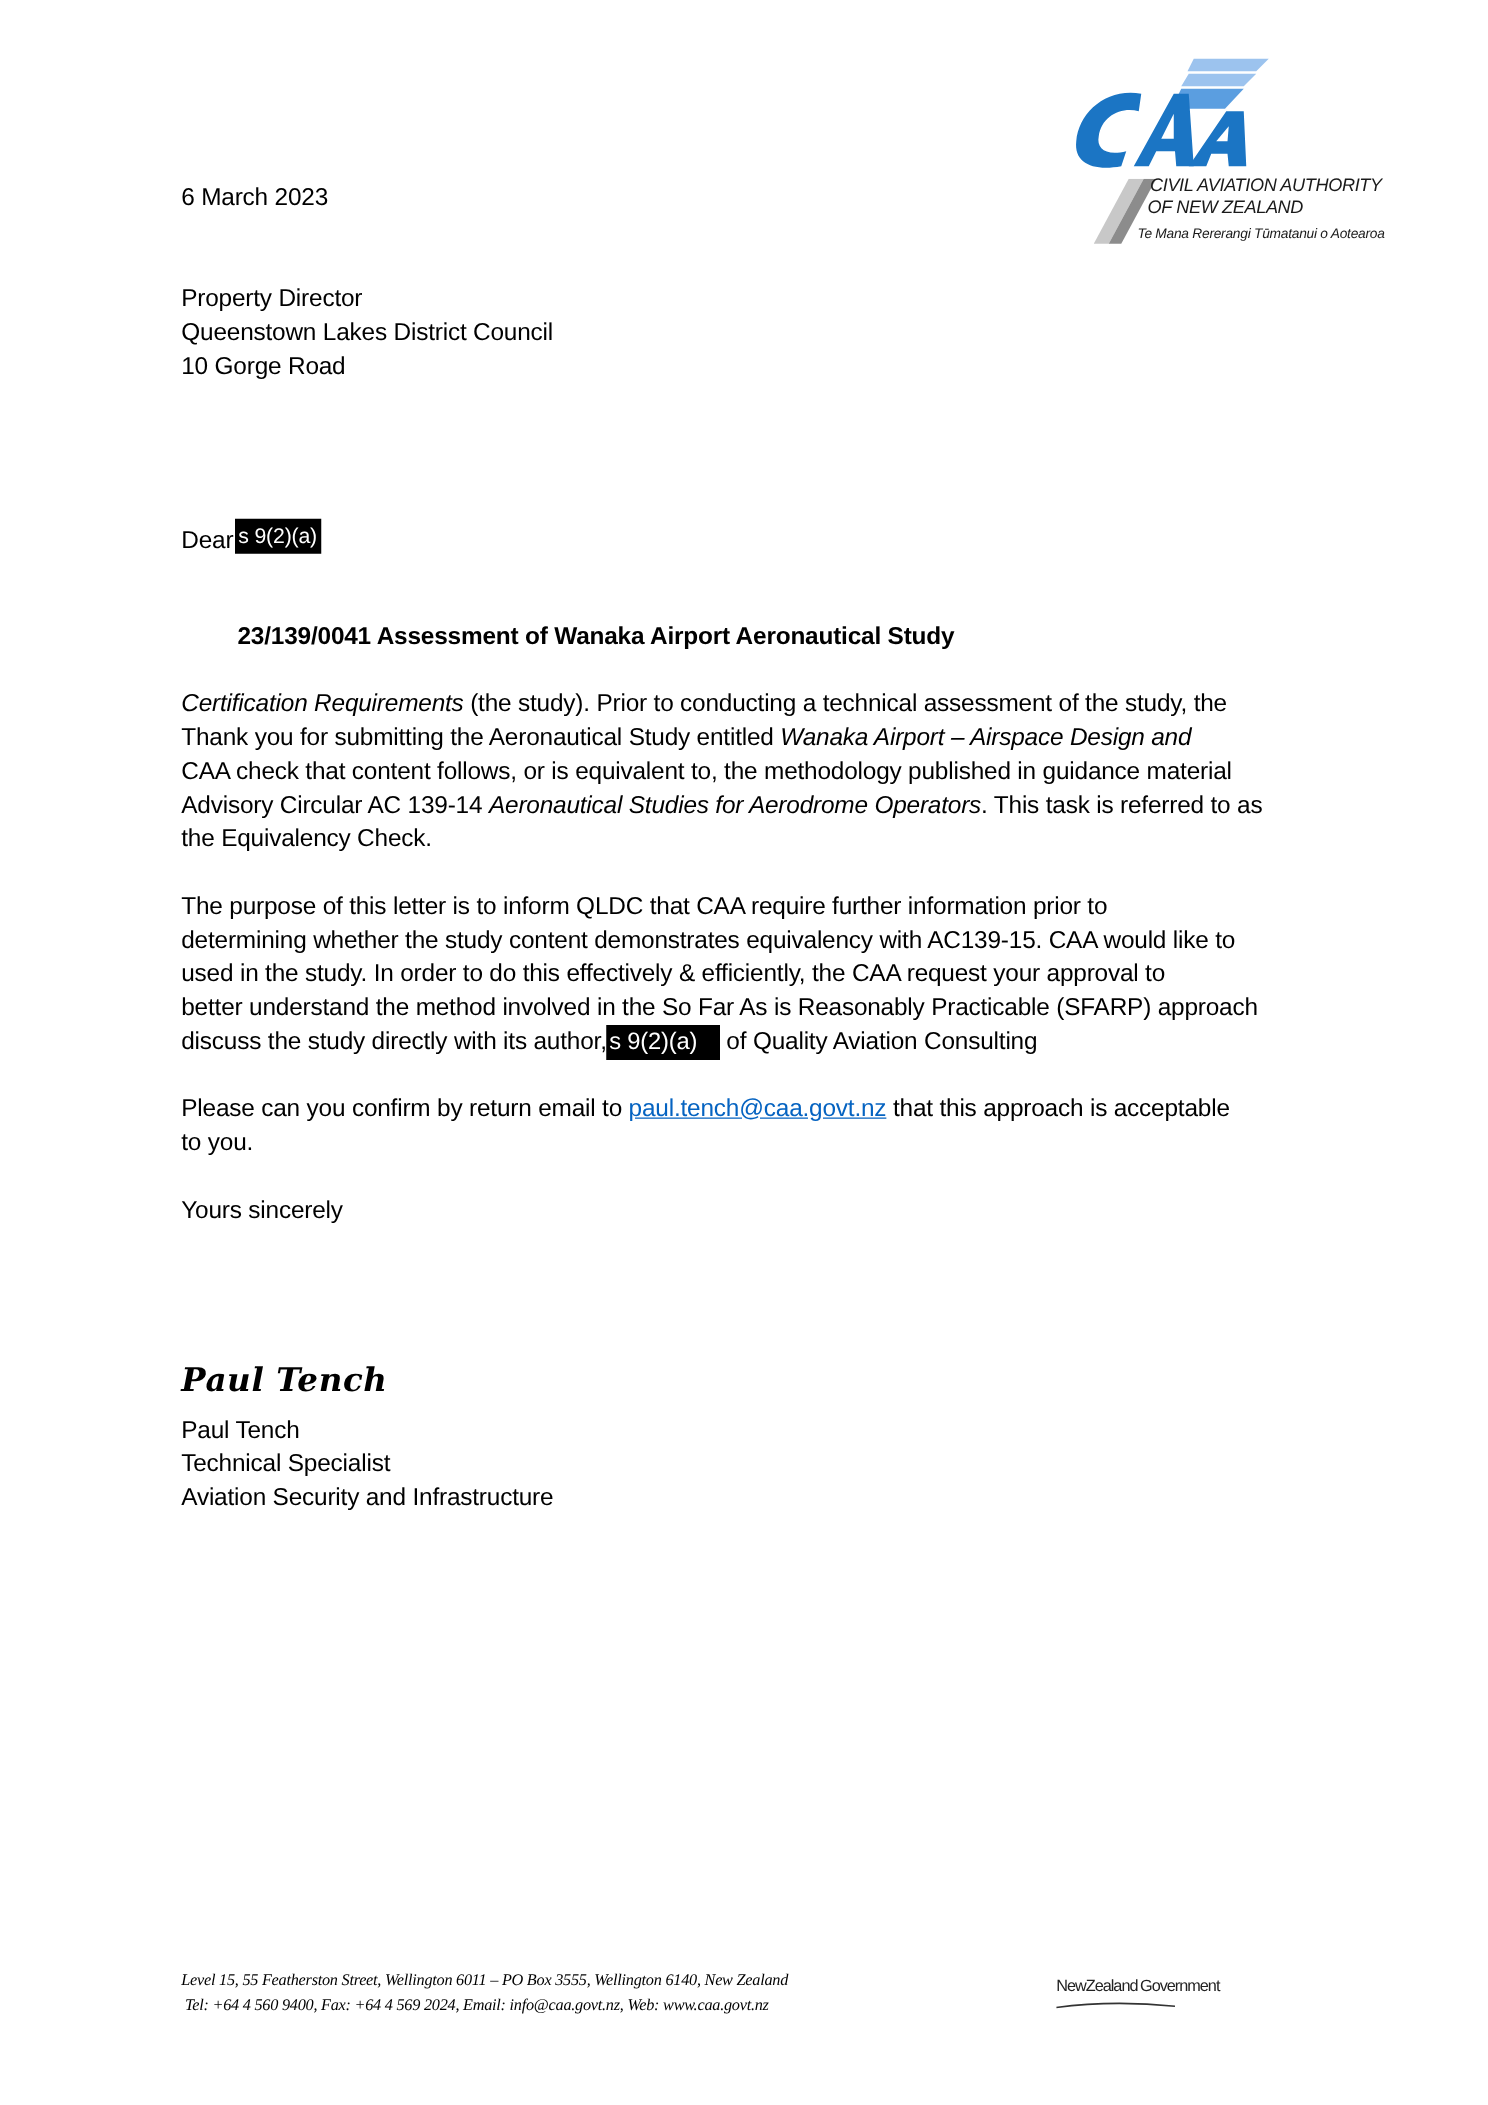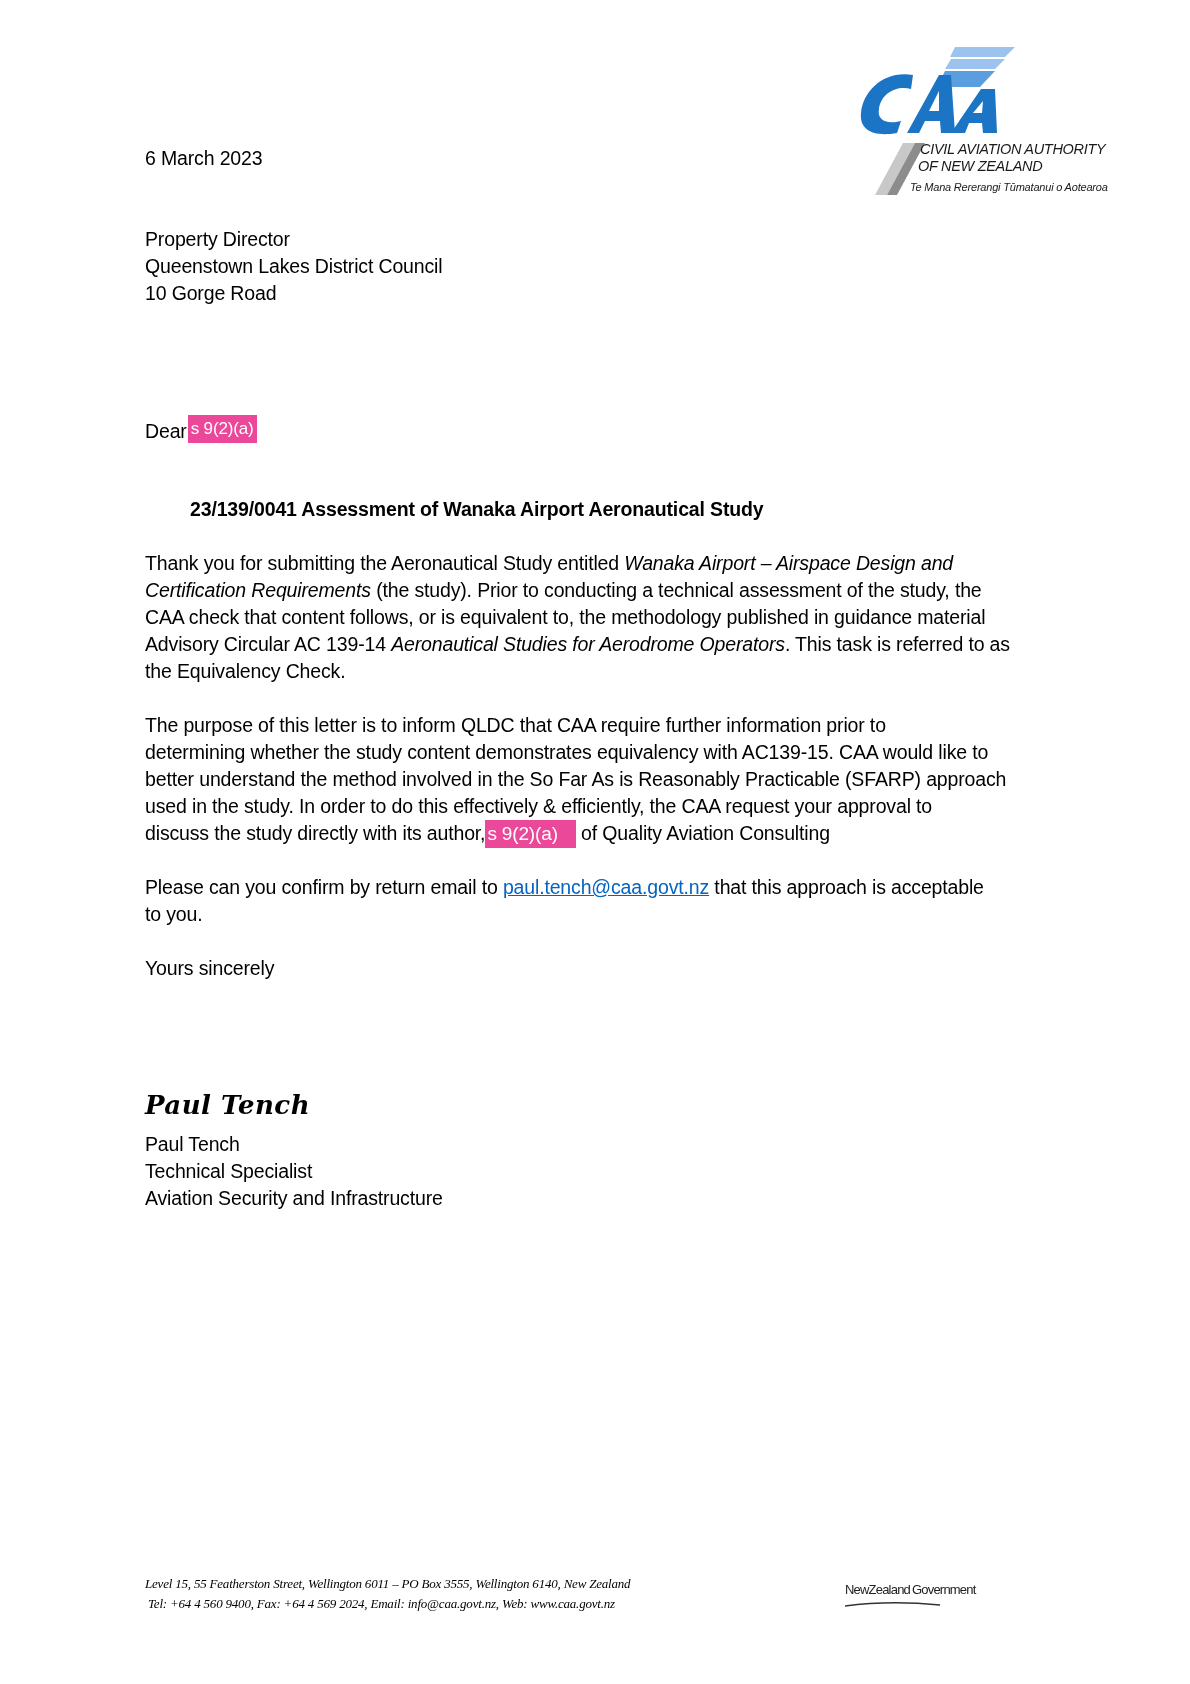--- a/index.html
+++ b/index.html
@@ -1,21 +1,21 @@
 <!DOCTYPE html>
 <html><head>
 <meta charset="utf-8">
 <style>
   html, body { margin: 0; padding: 0; background: #ffffff; }
   body { width: 1190px; height: 1684px; position: relative; overflow: hidden;
          font-family: "Liberation Sans", "DejaVu Sans", sans-serif; color: #000; }
   .abs { position: absolute; }
   .body-text { font-size: 19.5px; line-height: 27px; letter-spacing: -0.15px; }
   .line { white-space: nowrap; }
-  .redact { background: #ec4899; color: #ffffff; display: inline-block; font-family: "Liberation Sans", sans-serif; }
+  .redact { background: #000000; color: #ffffff; display: inline-block; font-family: "Liberation Sans", sans-serif; }
   .link { color: #0563c1; text-decoration: underline; }
   .para { position: absolute; left: 145px; width: 920px; }
   .bold { font-weight: bold; }
   .sig { font-family: "DejaVu Serif", serif; font-style: italic; font-weight: bold; font-size: 26px; letter-spacing: 0.5px; }
   .footer { font-style: italic; font-size: 13px; line-height: 20px; font-family: Liberation Serif, serif; letter-spacing: -0.2px; }
   .logo-text { font-style: italic; color: #1a1a1a; white-space: nowrap; }
   .nzgov { font-size: 13px; letter-spacing: -0.8px; color: #222; white-space: nowrap; }
 </style>
 </head>
 <body>
@@ -52,32 +52,32 @@
   <div class="line">10 Gorge Road</div>
 </div>
 
 <div class="abs body-text line" style="left:145px; top:415px;">
   <span>Dear</span><span class="redact" style="font-size:17px; line-height:28px; padding:0 3px; vertical-align:4px; margin-left:1px;">s 9(2)(a)</span>
 </div>
 
 <div class="abs body-text bold line" style="left:145px; top:496px;margin-left:45px;">23/139/0041 Assessment of Wanaka Airport Aeronautical Study</div>
 
 <div class="para body-text" style="top:550px;">
+  <div class="line"><i>Certification Requirements</i><span> (the study). Prior to conducting a technical assessment of the study, the</span></div>
   <div class="line"><span>Thank you for submitting the Aeronautical Study entitled </span><i>Wanaka Airport – Airspace Design and</i></div>
-  <div class="line"><i>Certification Requirements</i><span> (the study). Prior to conducting a technical assessment of the study, the</span></div>
   <div class="line">CAA check that content follows, or is equivalent to, the methodology published in guidance material</div>
   <div class="line"><span>Advisory Circular AC 139-14 </span><i>Aeronautical Studies for Aerodrome Operators</i><span>. This task is referred to as</span></div>
   <div class="line">the Equivalency Check.</div>
 </div>
 
 <div class="para body-text" style="top:712px;">
   <div class="line">The purpose of this letter is to inform QLDC that CAA require further information prior to</div>
   <div class="line">determining whether the study content demonstrates equivalency with AC139-15. CAA would like to</div>
+  <div class="line">used in the study. In order to do this effectively &amp; efficiently, the CAA request your approval to</div>
   <div class="line">better understand the method involved in the So Far As is Reasonably Practicable (SFARP) approach</div>
-  <div class="line">used in the study. In order to do this effectively &amp; efficiently, the CAA request your approval to</div>
   <div class="line"><span>discuss the study directly with its author,</span><span class="redact" style="font-size:19px; line-height:28px; padding:0 18px 0 2px;">s 9(2)(a)</span><span> of Quality Aviation Consulting</span></div>
 </div>
 
 <div class="para body-text" style="top:874px;">
   <div class="line"><span>Please can you confirm by return email to </span><span class="link">paul.tench@caa.govt.nz</span><span> that this approach is acceptable</span></div>
   <div class="line">to you.</div>
 </div>
 
 <div class="abs body-text line" style="left:145px; top:955px;">Yours sincerely</div>
 

